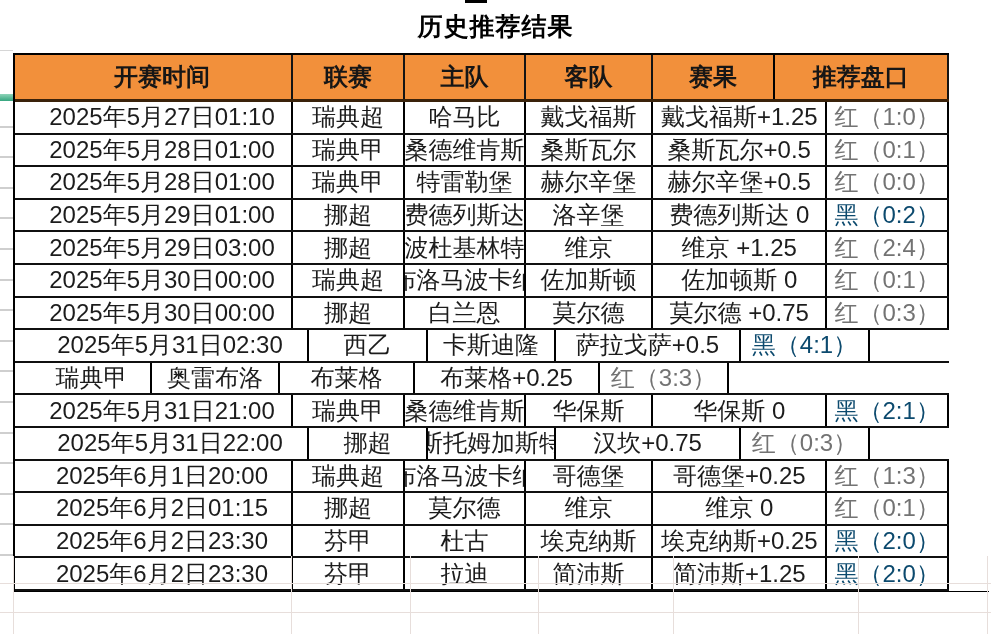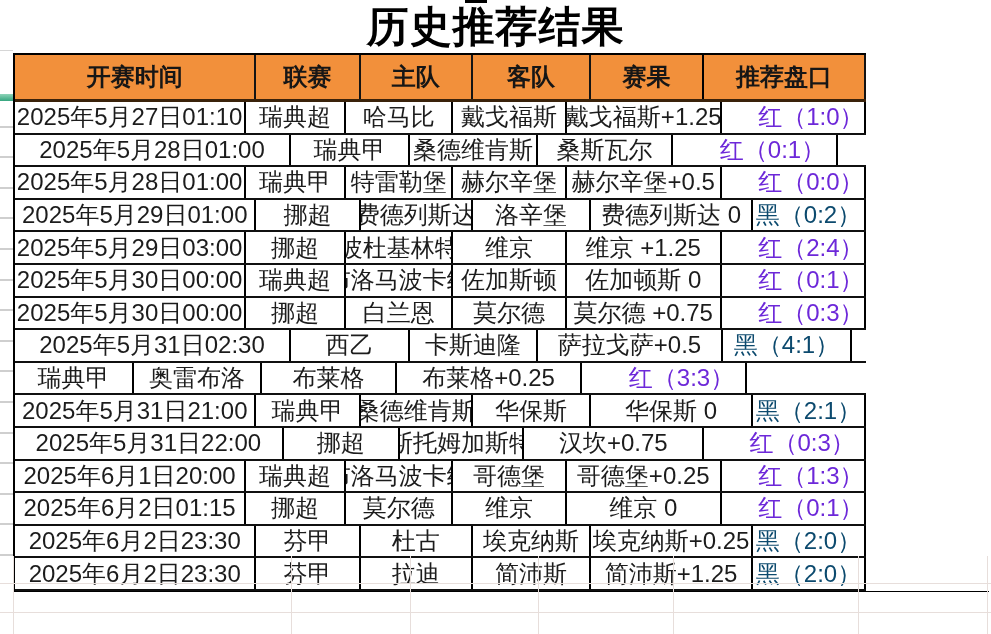--- a/index.html
+++ b/index.html
@@ -2,49 +2,49 @@
 <html><head>
 <meta charset="utf-8">
 <style>
   html,body{margin:0;padding:0;background:#fff;}
   body{font-family:"Liberation Sans","DejaVu Sans",sans-serif;}
   #screen{position:relative;width:991px;height:634px;background:#ffffff;overflow:hidden;}
 
   
   .title-row{position:absolute;left:0;top:0;width:991px;height:53px;
     display:flex;align-items:center;justify-content:center;}
-  .title-row .title{font-size:42px;font-weight:bold;color:#000;letter-spacing:1px;}
+  .title-row .title{font-size:25px;font-weight:bold;color:#000;letter-spacing:1px;}
 
   .top-dash{position:absolute;left:465px;top:0;width:22px;height:3px;background:#000;}
   .green-dash{position:absolute;left:0;top:94px;width:13px;height:7px;
     background:linear-gradient(to bottom,#8ed4b9,#35a57e);}
 
   
   .left-strip{position:absolute;left:0;top:97px;width:13px;height:459px;
     background:repeating-linear-gradient(to bottom,transparent 0,transparent 28.6px,#cfcfcf 28.6px,#cfcfcf 30.6px);}
   .left-strip-top{position:absolute;left:0;top:50px;width:13px;height:1px;background:#d6d6d6;}
 
   
   .table{position:absolute;left:13px;top:53px;width:976px;box-sizing:border-box;
     border-left:2px solid #000;border-bottom:1px solid #000;}
-  .tr{display:flex;width:851px;}
+  .tr{display:flex;width:916px;padding-left:18px;}
   .td,.th{box-sizing:border-box;border-right:2px solid #000;overflow:hidden;
     display:flex;align-items:center;justify-content:center;white-space:nowrap;}
   .header{height:44px;background:#F2903B;border-top:2px solid #000;border-bottom:3px solid #3a220a;}
   .th{font-size:24px;font-weight:bold;color:#161616;border-right:2px solid #141414;}
   .datarow{height:30.6px;border-bottom:2px solid #101010;}
   .td{font-size:24px;color:#1c1c1c;}
   .c0{width:276px;}
   .c1{width:119px;}
   .c2{width:128px;}
   .c3{width:135px;text-align:center;}
   .c4{width:185px;}
   .c5{width:129px;border-right:2px solid #000;}
   .header .c0{width:276px;}
-  .res-red{color:#6d28d9;margin-left:36px;}
+  .res-red{color:#737373;}
   .res-black{color:#0c4a6e;}
 
   
   .hline{position:absolute;left:0;width:991px;height:1px;background:#e7dedb;}
   .vline{position:absolute;top:556px;width:1px;height:78px;background:#e7dedb;}
 </style>
 </head>
 <body>
 
 <div id="screen">
@@ -75,20 +75,21 @@
       <div class="td c3">戴戈福斯</div>
       <div class="td c4">戴戈福斯+1.25</div>
       <div class="td c5 res-red">红（1:0）</div>
     </div>
 
     <div class="tr datarow">
       <div class="td c0">2025年5月28日01:00</div>
       <div class="td c1">瑞典甲</div>
       <div class="td c2">桑德维肯斯</div>
       <div class="td c3">桑斯瓦尔</div>
+      <div class="td c4">桑斯瓦尔+0.5</div>
       <div class="td c5 res-red">红（0:1）</div>
     </div>
 
     <div class="tr datarow">
       <div class="td c0">2025年5月28日01:00</div>
       <div class="td c1">瑞典甲</div>
       <div class="td c2">特雷勒堡</div>
       <div class="td c3">赫尔辛堡</div>
       <div class="td c4">赫尔辛堡+0.5</div>
       <div class="td c5 res-red">红（0:0）</div>

